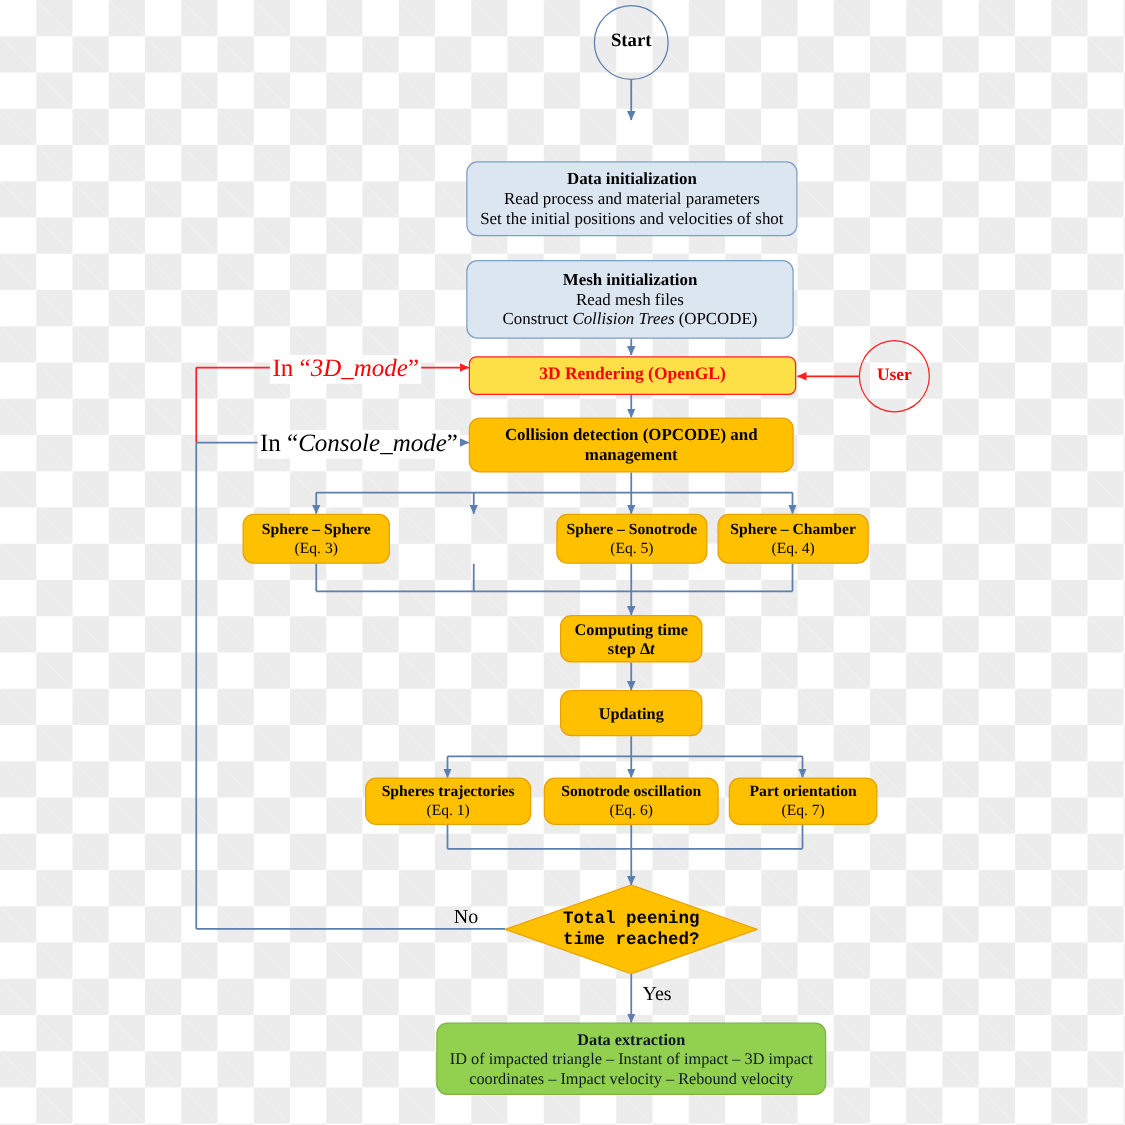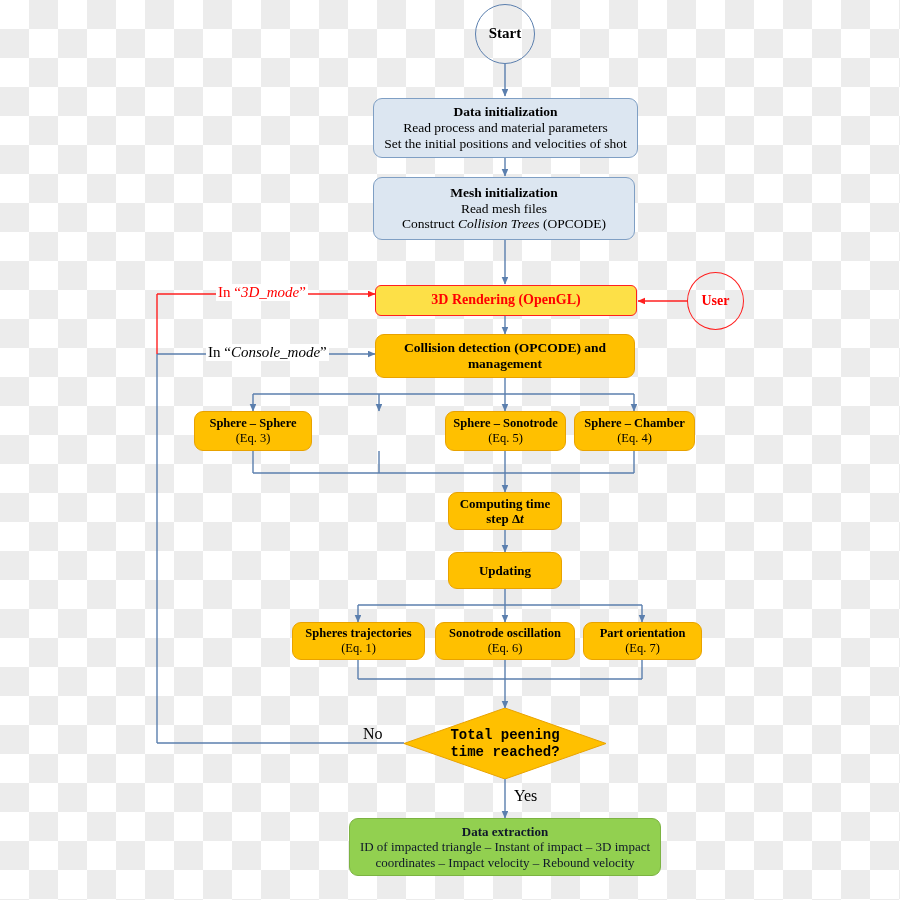--- a/index.html
+++ b/index.html
@@ -47,20 +47,21 @@
     text-align: center;
     line-height: 1.18;
   }
   .box {
     border-radius: 9px;
   }
   .blue-box {
     background: #dce6f1;
     border: 1px solid #7f9fc4;
     color: #000000;
+    margin-top: 31px;
   }
   .yellow-box {
     background: #ffc000;
     border: 1px solid #e8a200;
     color: #000000;
     align-items: center;
   }
   .green-box {
     background: #92d050;
     border: 1px solid #7cb342;
@@ -84,21 +85,21 @@
     color: #ff0000;
   }
   .ttl {
     font-weight: bold;
   }
   .ln { display: block; }
   .it { font-style: italic; }
   .label-text {
     position: absolute;
     background: #ffffff;
-    font-size: 15px;
+    font-size: 20px;
     color: #000000;
     white-space: nowrap;
     padding: 0 2px;
   }
   .label-red {
     color: #ff0000;
   }
   .plain-label {
     position: absolute;
     font-size: 16px;

